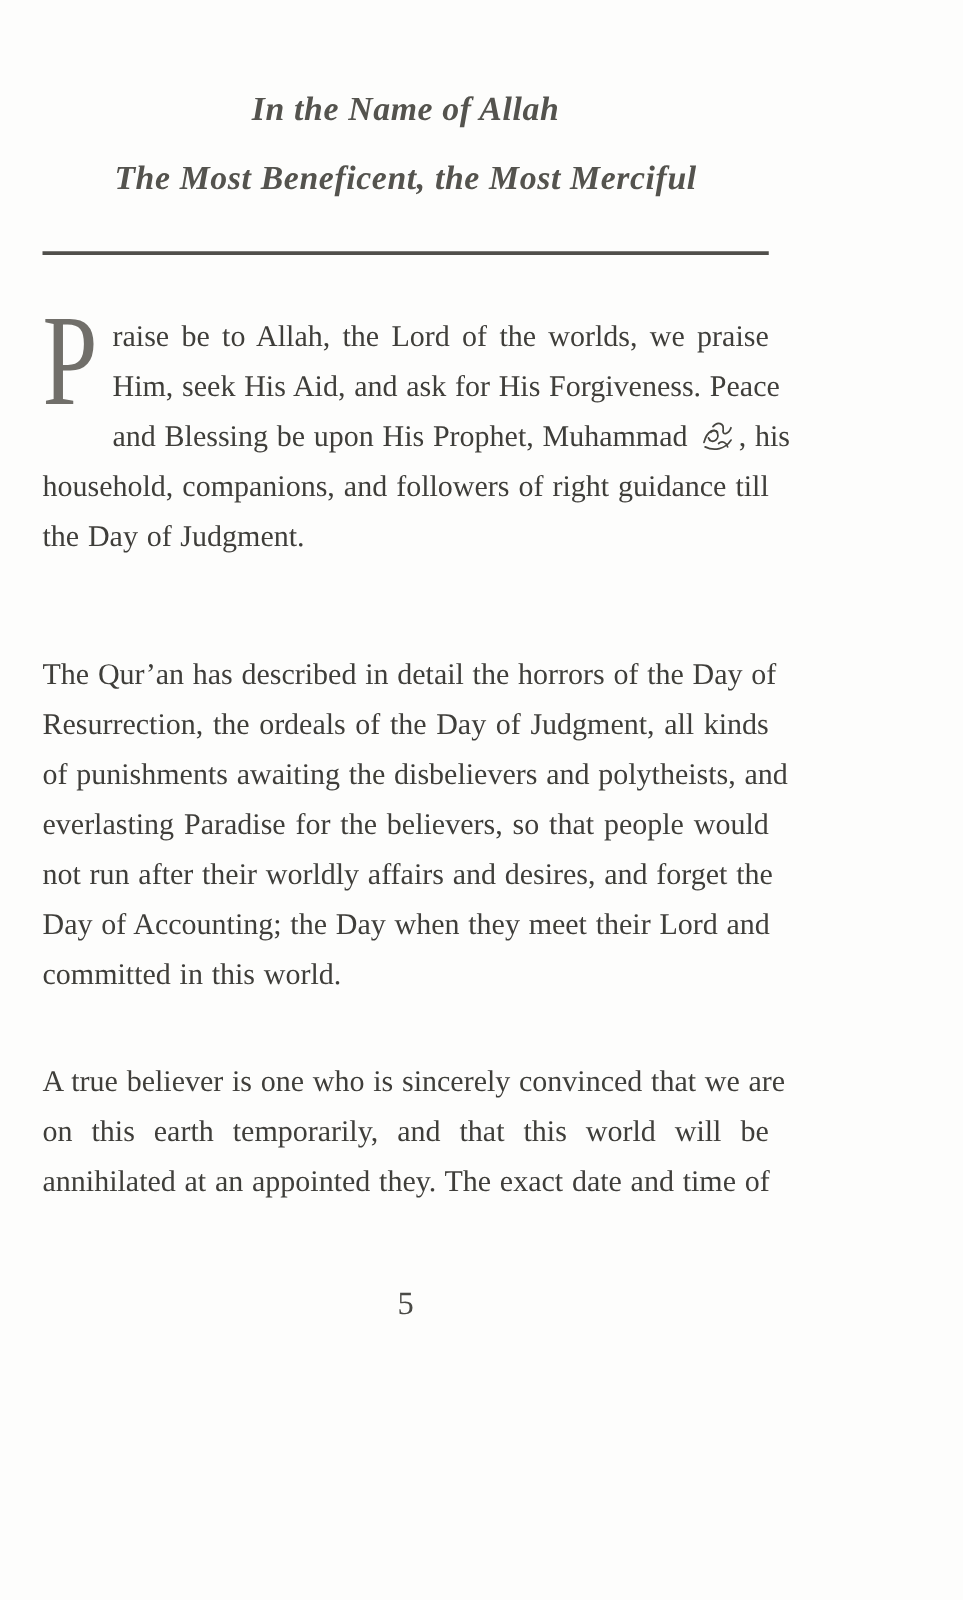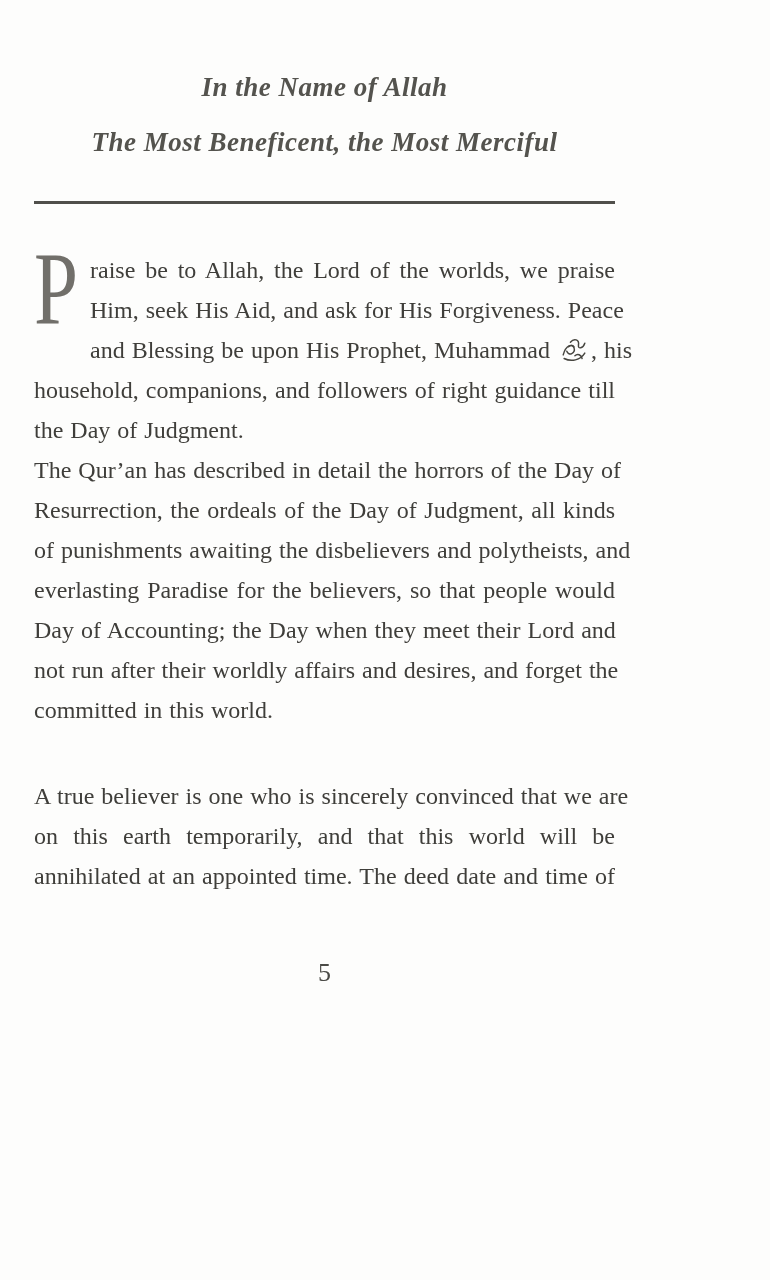--- a/index.html
+++ b/index.html
@@ -39,21 +39,21 @@
   
   .rule {
     margin-top: 42px;
     height: 3px;
     background: #504f4b;
     border: none;
   }
   
   .para { color: #3f3e3a; font-size: 24px; }
   .para-1 { margin-top: 46px; }
-  .para-2 { }
+  .para-2 { margin-top: 70px; }
   .para-3 { margin-top: 46px; }
   .bline {
     height: 40px; line-height: 40px;
     text-align: justify; text-align-last: justify;
     white-space: nowrap;
     word-spacing: 1px;
   }
   .bline.endline { text-align-last: left; }
   .drop-cap {
     float: left;
@@ -109,26 +109,26 @@
     </div>
     <div class="bline">household, companions, and followers of right guidance till</div>
     <div class="bline endline">the Day of Judgment.</div>
   </div>
 
   <div class="para para-2">
     <div class="bline">The Qur’an has described in detail the horrors of the Day of</div>
     <div class="bline">Resurrection, the ordeals of the Day of Judgment, all kinds</div>
     <div class="bline">of punishments awaiting the disbelievers and polytheists, and</div>
     <div class="bline">everlasting Paradise for the believers, so that people would</div>
+    <div class="bline">not run after their worldly affairs and desires, and forget the</div>
     <div class="bline">Day of Accounting; the Day when they meet their Lord and</div>
-    <div class="bline">not run after their worldly affairs and desires, and forget the</div>
     <div class="bline endline">committed in this world.</div>
   </div>
 
   <div class="para para-3">
     <div class="bline">A true believer is one who is sincerely convinced that we are</div>
     <div class="bline">on this earth temporarily, and that this world will be</div>
-    <div class="bline">annihilated at an appointed time. The deed date and time of</div>
+    <div class="bline">annihilated at an appointed they. The exact date and time of</div>
   </div>
 
   <div class="page-number">5</div>
 
 </div>
 
 </body></html>

